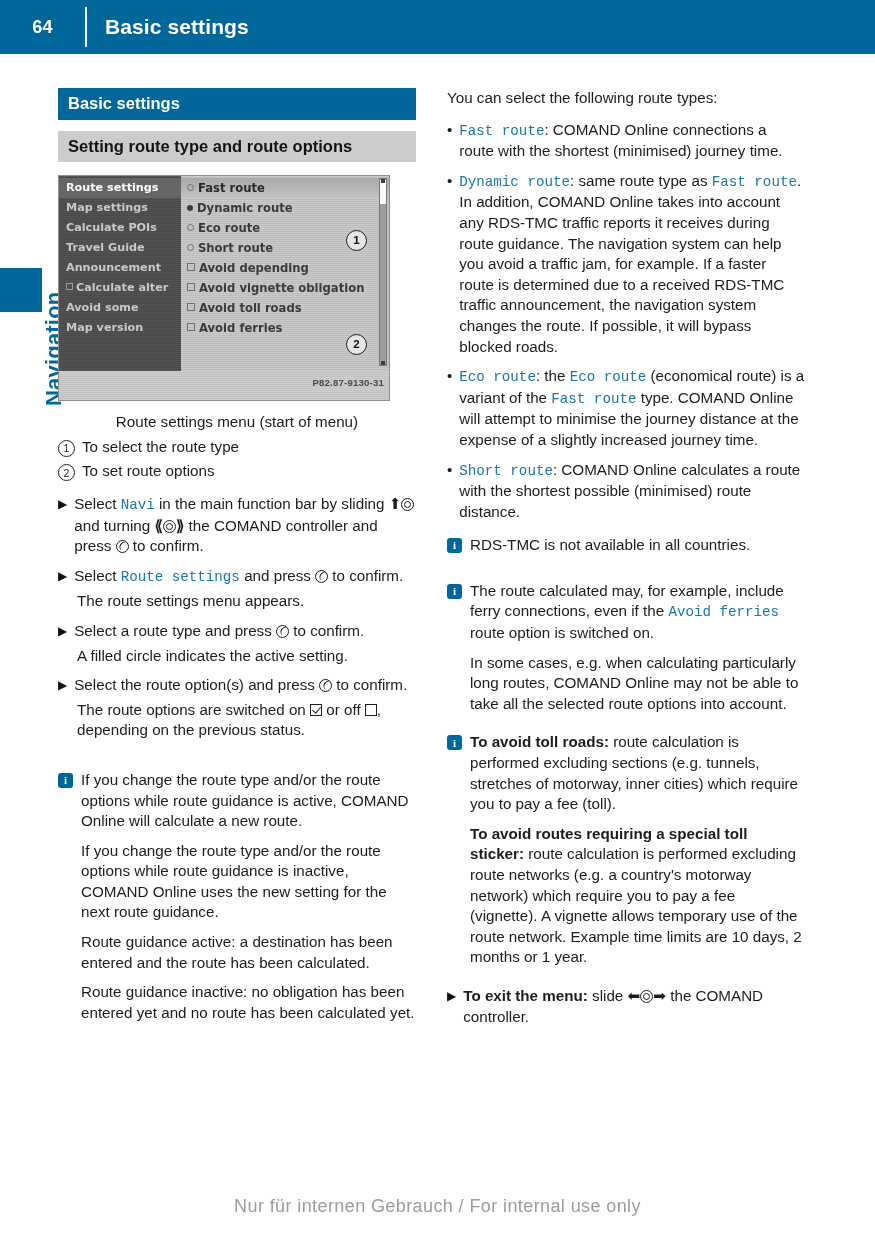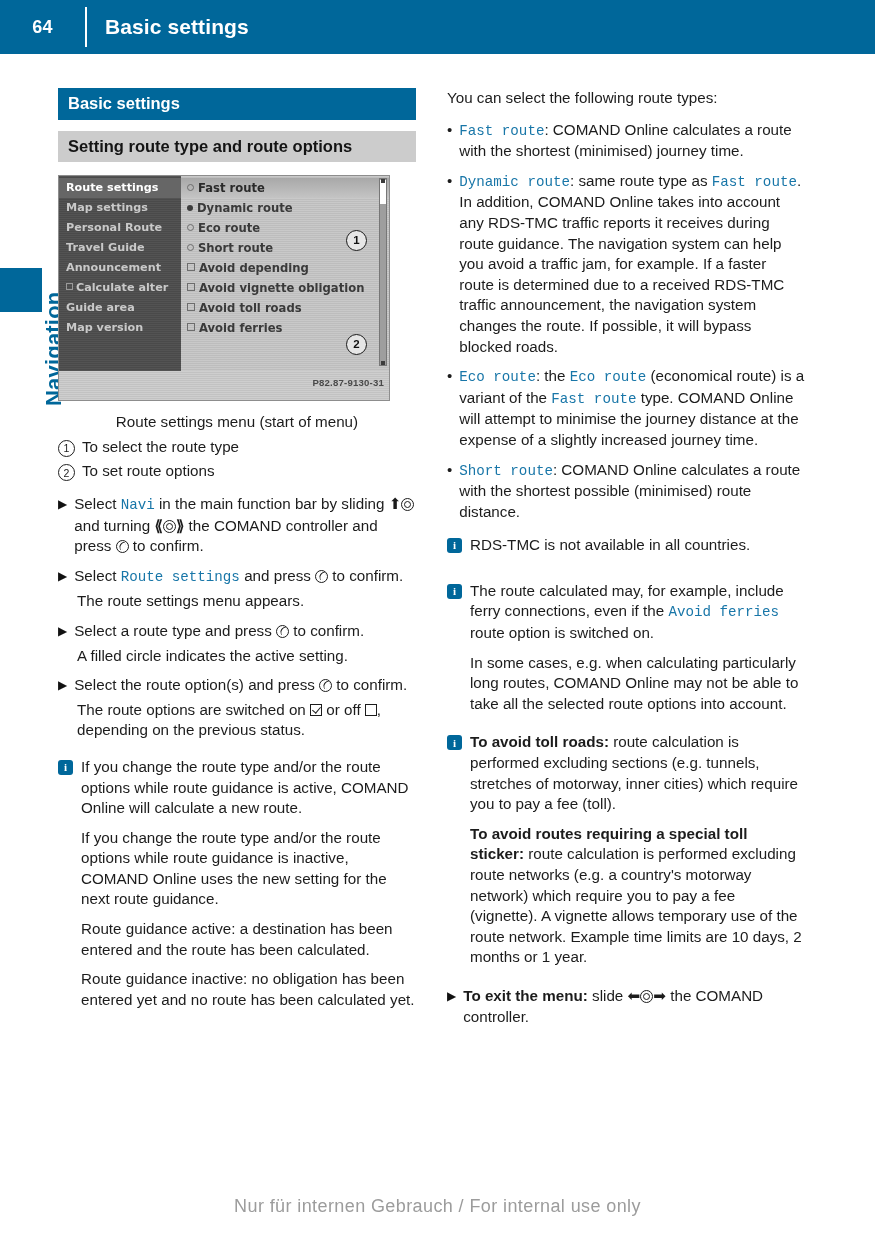--- a/index.html
+++ b/index.html
@@ -416,25 +416,25 @@
 <div class="col col-left">
 
   <div class="bar-primary">Basic settings</div>
   <div class="bar-secondary">Setting route type and route options</div>
 
   <div class="shot">
     <div class="shot-body">
       <div class="shot-menu">
         <div class="shot-menu-item sel"><span>Route settings</span></div>
         <div class="shot-menu-item"><span>Map settings</span></div>
-        <div class="shot-menu-item"><span>Personal Route</span></div>
+        <div class="shot-menu-item"><span>Calculate POIs</span></div>
         <div class="shot-menu-item"><span>Travel Guide</span></div>
         <div class="shot-menu-item"><span>Announcement</span></div>
         <div class="shot-menu-item"><span class="box"></span><span>Calculate alter</span></div>
-        <div class="shot-menu-item"><span>Guide area</span></div>
+        <div class="shot-menu-item"><span>Avoid some</span></div>
         <div class="shot-menu-item"><span>Map version</span></div>
       </div>
       <div class="shot-list">
         <div class="shot-row hl"><span class="mark radio-off"></span><span>Fast route</span></div>
         <div class="shot-row"><span class="mark radio-on"></span><span>Dynamic route</span></div>
         <div class="shot-row"><span class="mark radio-off"></span><span>Eco route</span></div>
         <div class="shot-row"><span class="mark radio-off"></span><span>Short route</span></div>
         <div class="shot-row"><span class="mark check-off"></span><span>Avoid depending</span></div>
         <div class="shot-row"><span class="mark check-off"></span><span>Avoid vignette obligation</span></div>
         <div class="shot-row"><span class="mark check-off"></span><span>Avoid toll roads</span></div>
@@ -497,21 +497,21 @@
   </div>
   <p style="margin-left:19px">A filled circle indicates the active setting.</p>
 
   <div class="step" style="margin-bottom:4px">
     <span class="arrow">▶</span>
     <span class="txt"><span>Select the route option(s) and press</span>
       <span class="ctrl-press"></span>
       <span>to confirm.</span>
     </span>
   </div>
-  <p style="margin-left:19px; margin-bottom:16px">
+  <p style="margin-left:19px; margin-bottom:29px">
     <span>The route options are switched on</span>
     <span class="chk-on"></span>
     <span>or off</span>
     <span class="chk-off"></span><span>, depending on the previous status.</span>
   </p>
 
   <div class="note">
     <span class="info-icon">i</span>
     <span class="note-body">
       <p>If you change the route type and/or the route options while route guidance is active, COMAND Online will calculate a new route.</p>
@@ -522,21 +522,21 @@
   </div>
 
 </div>
 
 <div class="col col-right">
 
   <p style="margin-bottom:11px">You can select the following route types:</p>
 
   <div class="bullet">
     <span class="dot">•</span>
-    <span class="txt"><span class="ui">Fast route</span><span>: COMAND Online calculates a route with the shortest (minimised) journey time.</span></span>
+    <span class="txt"><span class="ui">Fast route</span><span>: COMAND Online connections a route with the shortest (minimised) journey time.</span></span>
   </div>
 
   <div class="bullet">
     <span class="dot">•</span>
     <span class="txt"><span class="ui">Dynamic route</span><span>: same route type as </span><span class="ui">Fast route</span><span>. In addition, COMAND Online takes into account any RDS-TMC traffic reports it receives during route guidance. The navigation system can help you avoid a traffic jam, for example. If a faster route is determined due to a received RDS-TMC traffic announcement, the navigation system changes the route. If possible, it will bypass blocked roads.</span></span>
   </div>
 
   <div class="bullet">
     <span class="dot">•</span>
     <span class="txt"><span class="ui">Eco route</span><span>: the </span><span class="ui">Eco route</span><span> (economical route) is a variant of the </span><span class="ui">Fast route</span><span> type. COMAND Online will attempt to minimise the journey distance at the expense of a slightly increased journey time.</span></span>

